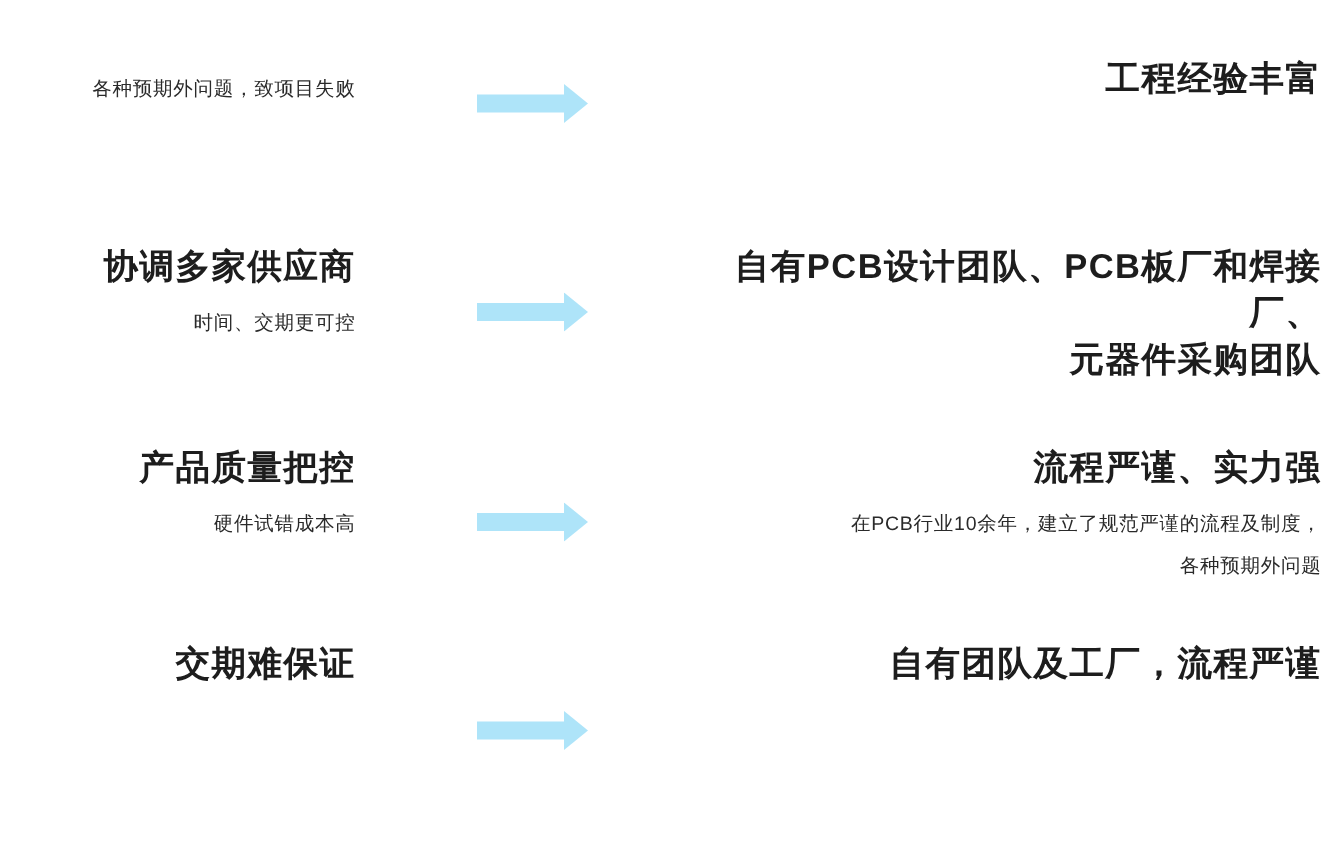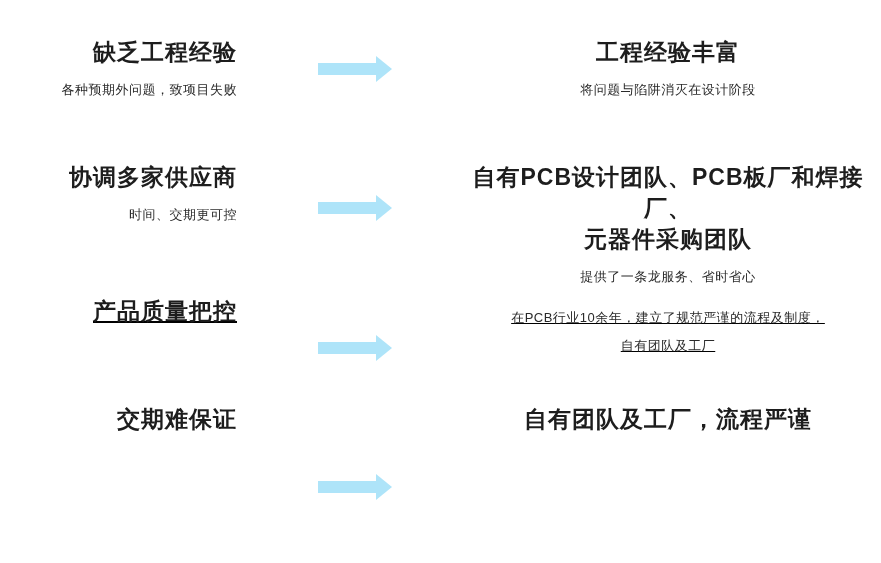--- a/index.html
+++ b/index.html
@@ -6,96 +6,95 @@
   body {
     width: 881px; height: 563px;
     background: #ffffff;
     font-family: "Liberation Sans", "DejaVu Sans", sans-serif;
     position: relative;
     overflow: hidden;
   }
   .stage { position: absolute; inset: 0; }
   .cell { position: absolute; }
   .left-block { left: 0; width: 237px; text-align: right; }
-  .right-block { left: 455px; width: 426px; text-align: center; }
+  .right-block { left: 455px; width: 426px; text-align: right; }
   .row-title {
     font-size: 23px; font-weight: bold; color: #1d1d1d;
     line-height: 31px; letter-spacing: 1px;
     white-space: pre-line; margin: 0;
   }
   .row-sub {
     font-size: 13px; font-weight: normal; color: #2a2a2a;
     line-height: 28px; letter-spacing: 0.5px;
     white-space: pre-line; margin: 8px 0 0 0;
   }
   .arrow { position: absolute; left: 318px; width: 74px; height: 26px; }
   .arrow svg { display: block; }
   
   .r1 .text-top { top: 37px; }
   .r2 .text-top { top: 162px; }
-  .r3 .text-top { top: 296px; text-decoration: underline; }
-  .r4 .text-top { top: 404px; }
+  .r3 .text-top { top: 296px; }
+  .r4 .text-top { top: 427px; }
   .r1 .arrow { top: 56px; }
   .r2 .arrow { top: 195px; }
   .r3 .arrow { top: 335px; }
   .r4 .arrow { top: 474px; }
 </style>
 </head>
 <body>
 
 <div class="stage">
 
   <div class="row r1">
     <div class="cell left-block text-top">
-      <div class="row-title">缺乏工程经验</div>
       <div class="row-sub">各种预期外问题，致项目失败</div>
     </div>
     <div class="arrow">
       <svg width="74" height="26" viewBox="0 0 74 26">
           <rect x="0" y="7" width="58" height="12" fill="#aee4f9"></rect>
           <polygon points="58,0 74,13 58,26" fill="#aee4f9"></polygon>
         </svg>
     </div>
     <div class="cell right-block text-top">
       <div class="row-title">工程经验丰富</div>
-      <div class="row-sub">将问题与陷阱消灭在设计阶段</div>
     </div>
   </div>
 
   <div class="row r2">
     <div class="cell left-block text-top">
       <div class="row-title">协调多家供应商</div>
       <div class="row-sub">时间、交期更可控</div>
     </div>
     <div class="arrow">
       <svg width="74" height="26" viewBox="0 0 74 26">
           <rect x="0" y="7" width="58" height="12" fill="#aee4f9"></rect>
           <polygon points="58,0 74,13 58,26" fill="#aee4f9"></polygon>
         </svg>
     </div>
     <div class="cell right-block text-top">
       <div class="row-title">自有PCB设计团队、PCB板厂和焊接厂、
 元器件采购团队</div>
-      <div class="row-sub">提供了一条龙服务、省时省心</div>
     </div>
   </div>
 
   <div class="row r3">
     <div class="cell left-block text-top">
       <div class="row-title">产品质量把控</div>
+      <div class="row-sub">硬件试错成本高</div>
     </div>
     <div class="arrow">
       <svg width="74" height="26" viewBox="0 0 74 26">
           <rect x="0" y="7" width="58" height="12" fill="#aee4f9"></rect>
           <polygon points="58,0 74,13 58,26" fill="#aee4f9"></polygon>
         </svg>
     </div>
     <div class="cell right-block text-top">
+      <div class="row-title">流程严谨、实力强</div>
       <div class="row-sub">在PCB行业10余年，建立了规范严谨的流程及制度，
-自有团队及工厂</div>
+各种预期外问题</div>
     </div>
   </div>
 
   <div class="row r4">
     <div class="cell left-block text-top">
       <div class="row-title">交期难保证</div>
     </div>
     <div class="arrow">
       <svg width="74" height="26" viewBox="0 0 74 26">
           <rect x="0" y="7" width="58" height="12" fill="#aee4f9"></rect>

